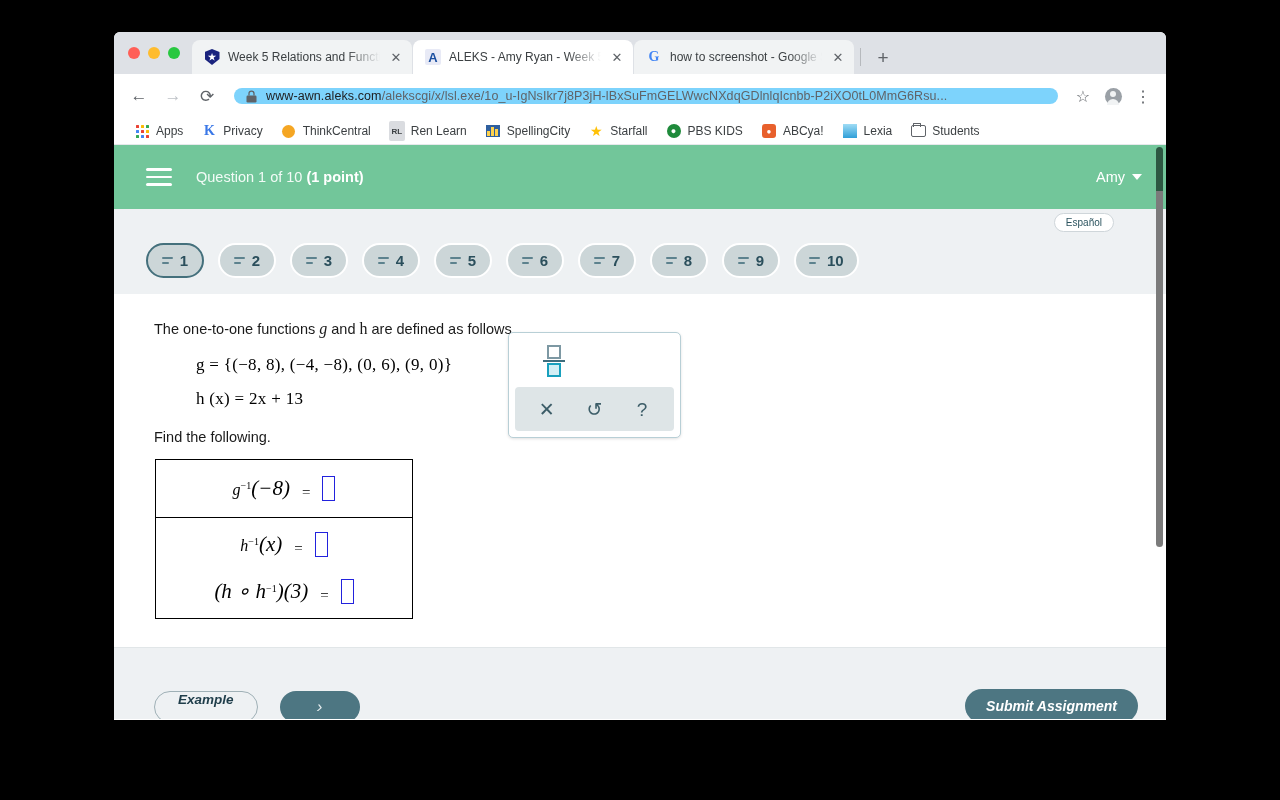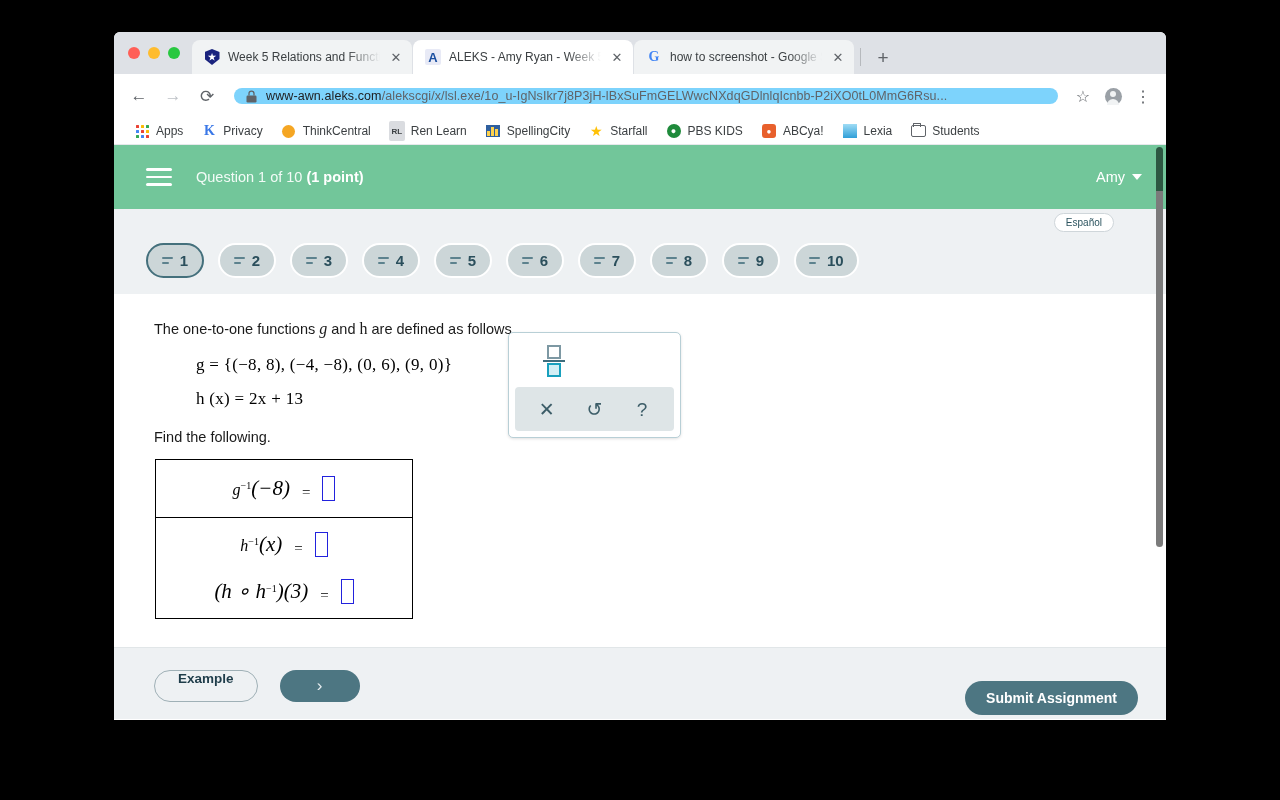--- a/index.html
+++ b/index.html
@@ -376,24 +376,25 @@
     font-size: 19px;
     width: 30px; height: 30px;
     display: flex; align-items: center; justify-content: center;
     line-height: 1;
   }
 
   
   #aleks-footer {
     background: #eef1f3;
     height: 76px;
-    display: flex; align-items: center;
+    display: flex; align-items: flex-end;
     padding: 0 28px 0 40px;
     gap: 22px;
     border-top: 1px solid #e1e6e8;
+    font-style: italic;
   }
   #example-button {
     background: #eef1f3;
     border: 1px solid #9fb0b6;
     border-radius: 17px;
     height: 32px;
     padding: 0 23px;
     color: #1f3d4a;
     font-size: 13.5px; font-weight: bold;
   }

